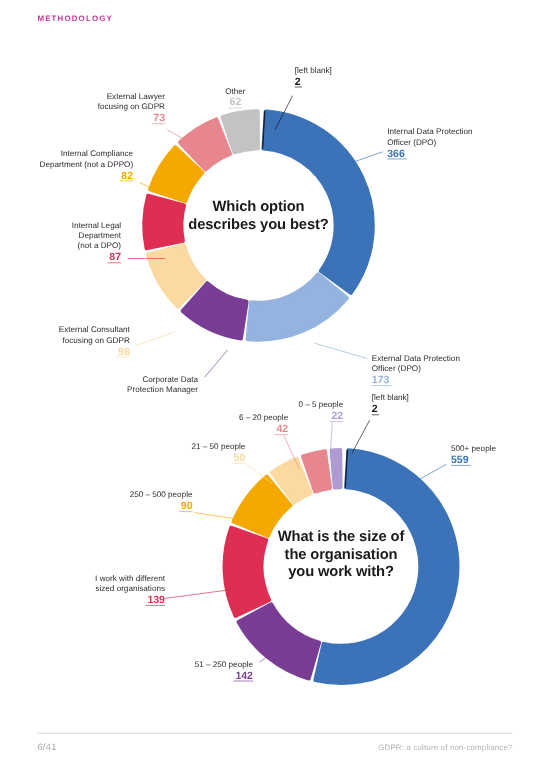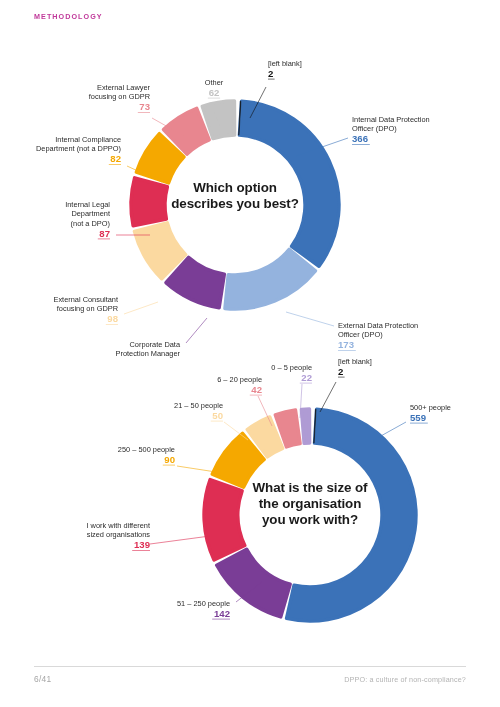--- a/index.html
+++ b/index.html
@@ -205,15 +205,15 @@
           <path d="M 336 32 L 320 62" class="leader" stroke="#111111"></path>
           <text x="338" y="14" text-anchor="start" class="lbl"><tspan x="338" dy="0">[left blank]</tspan></text>
           <text x="338" y="24.9" text-anchor="start" class="val" fill="#111111">2</text>
           <path d="M 338 27.099999999999998 L 344.6 27.099999999999998" class="leader" stroke="#111111" stroke-width="0.8"></path>
         </g>
       </svg>
   </div>
 
   <div class="footer-rule"></div>
   <div class="footer-left">6/41</div>
-  <div class="footer-right">DPPO: a culture of non-compliance?</div>
+  <div class="footer-right">GDPR: a culture of non-compliance?</div>
 
 </div>
 
 </body></html>

